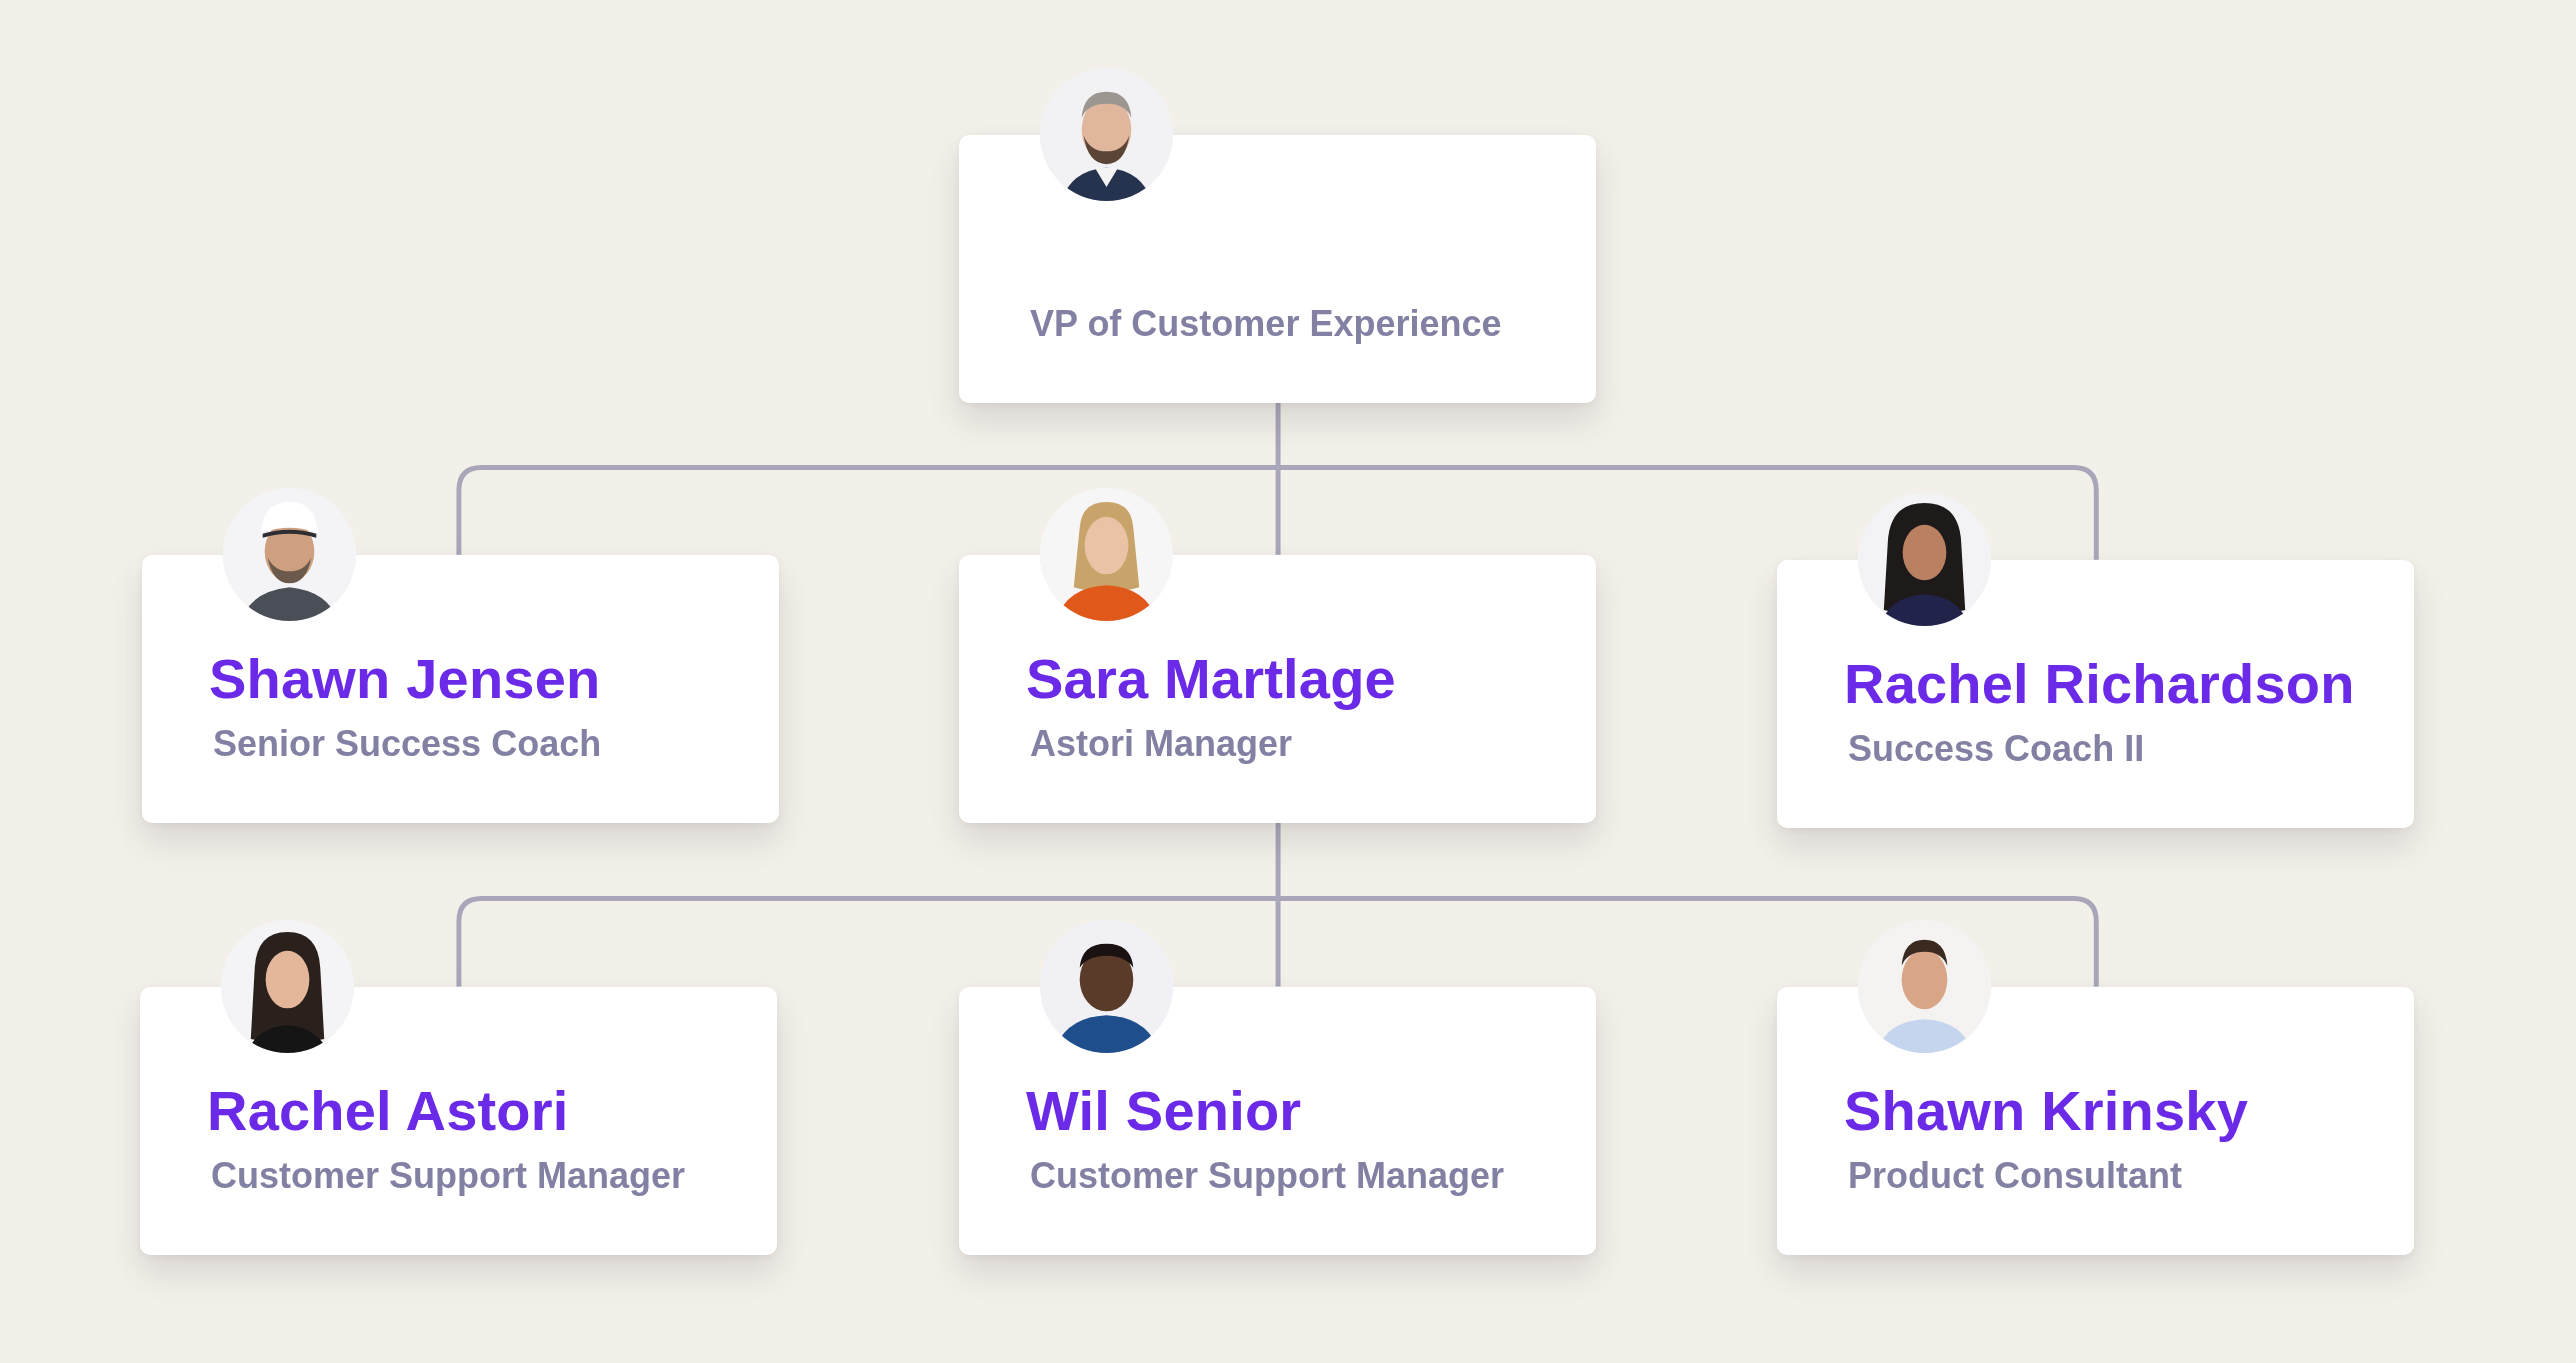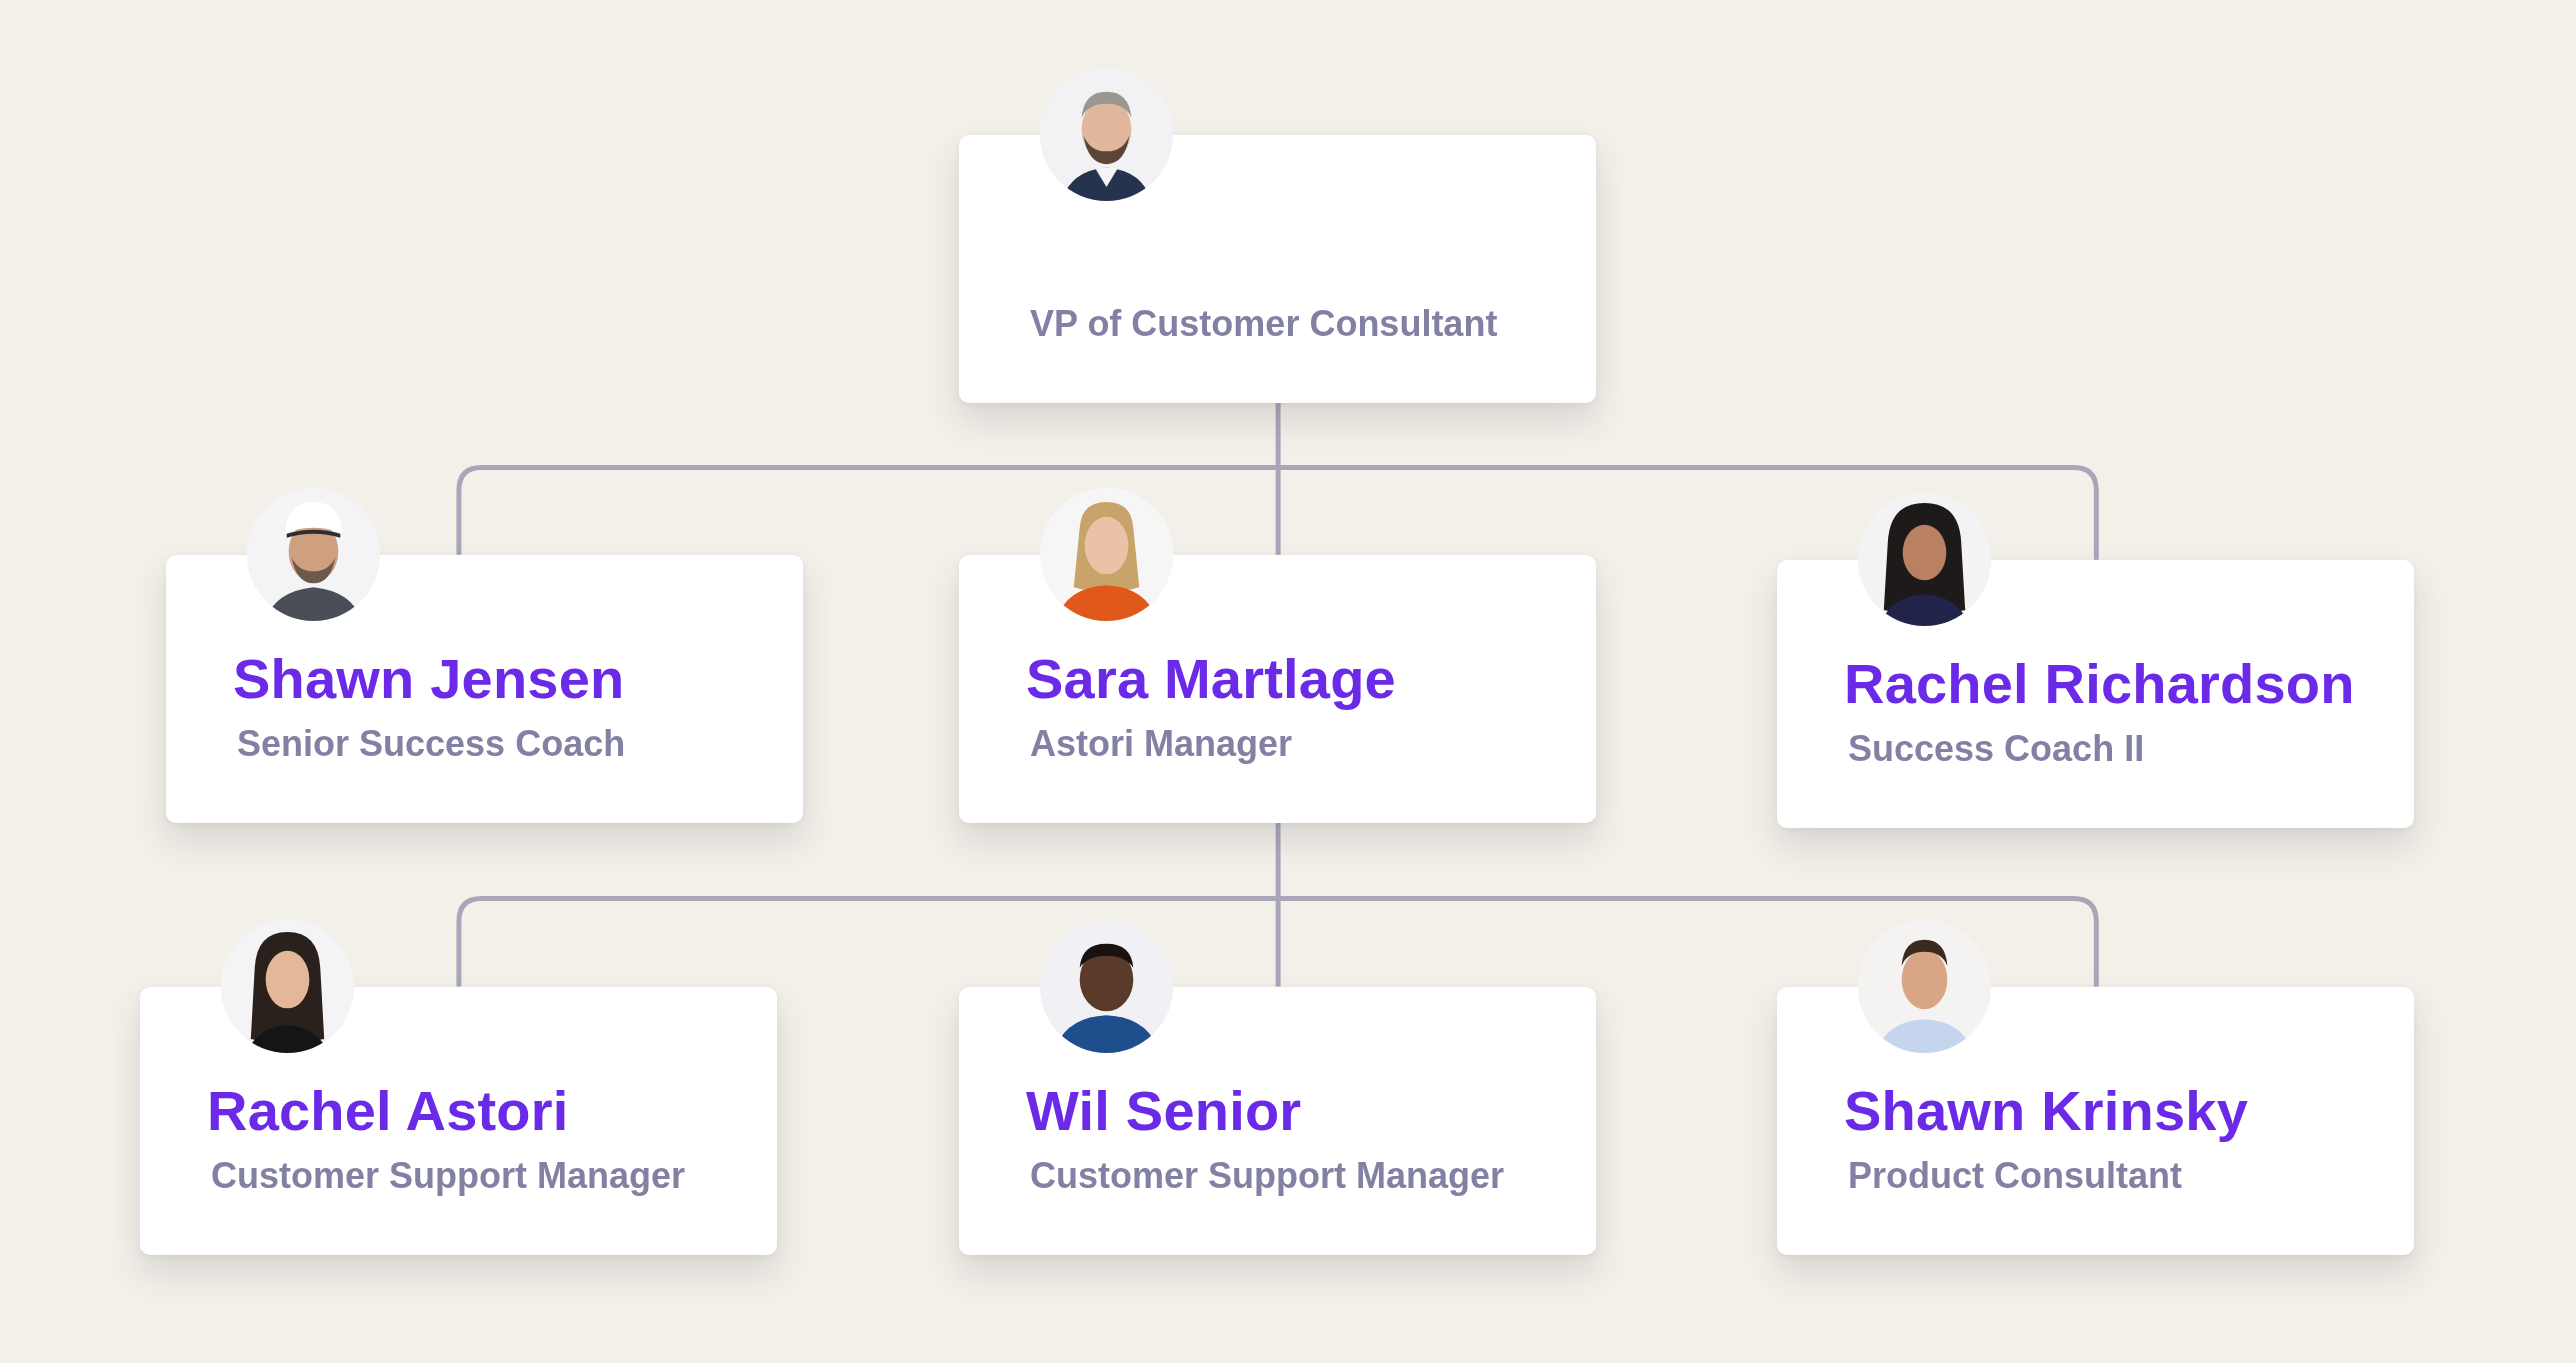--- a/index.html
+++ b/index.html
@@ -65,24 +65,24 @@
     <div class="avatar">
       <svg viewBox="0 0 134 134">
         <rect width="134" height="134" fill="#f2f2f4"></rect>
         <path d="M22 134 Q30 104 67 100 Q104 104 112 134 Z" fill="#26334f"></path>
         <path d="M55 100 L67 120 L79 100 Z" fill="#f4f4f4"></path>
         <ellipse cx="67" cy="62" rx="25" ry="32" fill="#e0b79c"></ellipse>
         <path d="M42 50 Q44 24 67 24 Q90 24 92 50 Q86 36 67 36 Q48 36 42 50 Z" fill="#9b9690"></path>
         <path d="M44 68 Q48 96 67 97 Q86 96 90 68 Q84 84 67 84 Q50 84 44 68 Z" fill="#5a4536"></path>
       </svg>
     </div>
-    <div class="title">VP of Customer Consultant</div>
+    <div class="title">VP of Customer Experience</div>
   </div>
 
-  <div class="card" style="left:142px; top:555px;margin-left:24px;">
+  <div class="card" style="left:142px; top:555px;">
     <div class="avatar">
       <svg viewBox="0 0 134 134">
         <rect width="134" height="134" fill="#f4f4f6"></rect>
         <path d="M18 134 Q28 104 67 100 Q106 104 116 134 Z" fill="#4a4f57"></path>
         <ellipse cx="67" cy="64" rx="25" ry="31" fill="#cfa07f"></ellipse>
         <path d="M38 46 Q40 14 67 14 Q94 14 96 46 L92 44 Q67 36 42 44 Z" fill="#ffffff"></path>
         <path d="M40 46 Q67 38 94 46 L94 50 Q67 42 40 50 Z" fill="#2d2d33"></path>
         <path d="M45 70 Q50 96 67 96 Q84 96 89 70 Q82 84 67 84 Q52 84 45 70 Z" fill="#6b5a4b"></path>
       </svg>
     </div>

